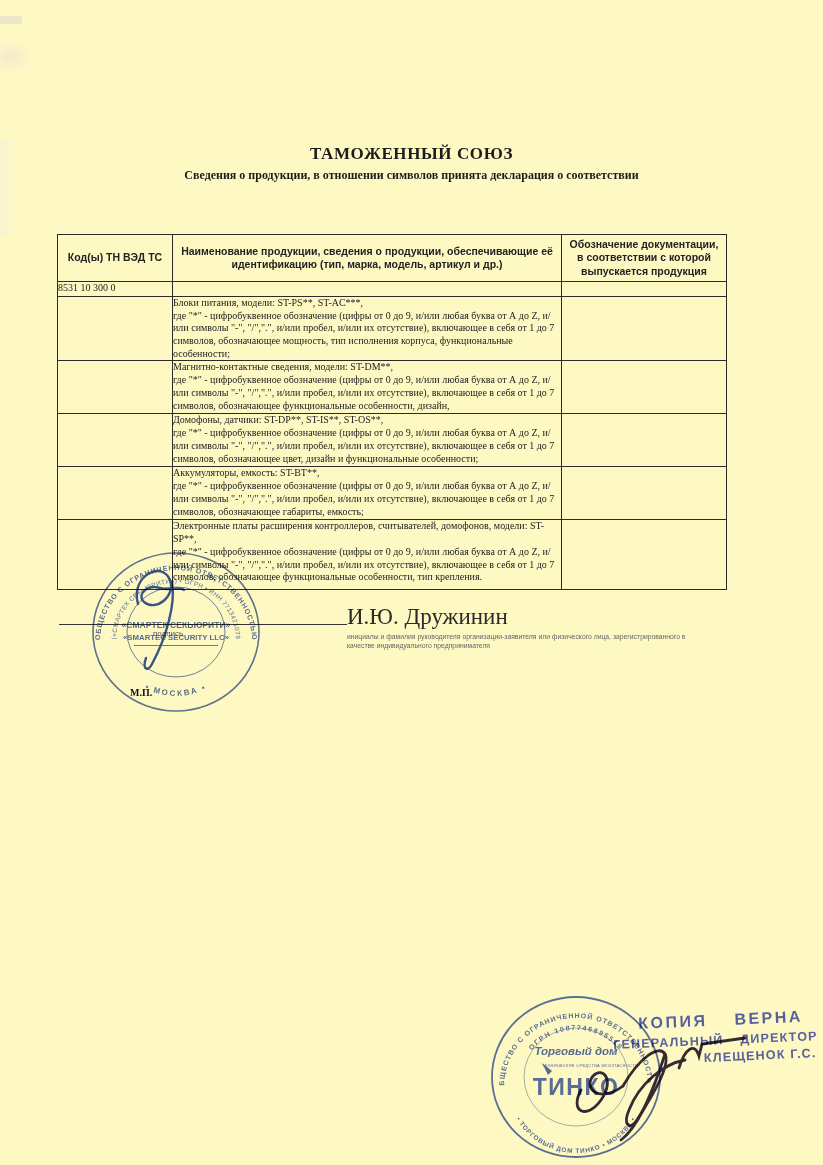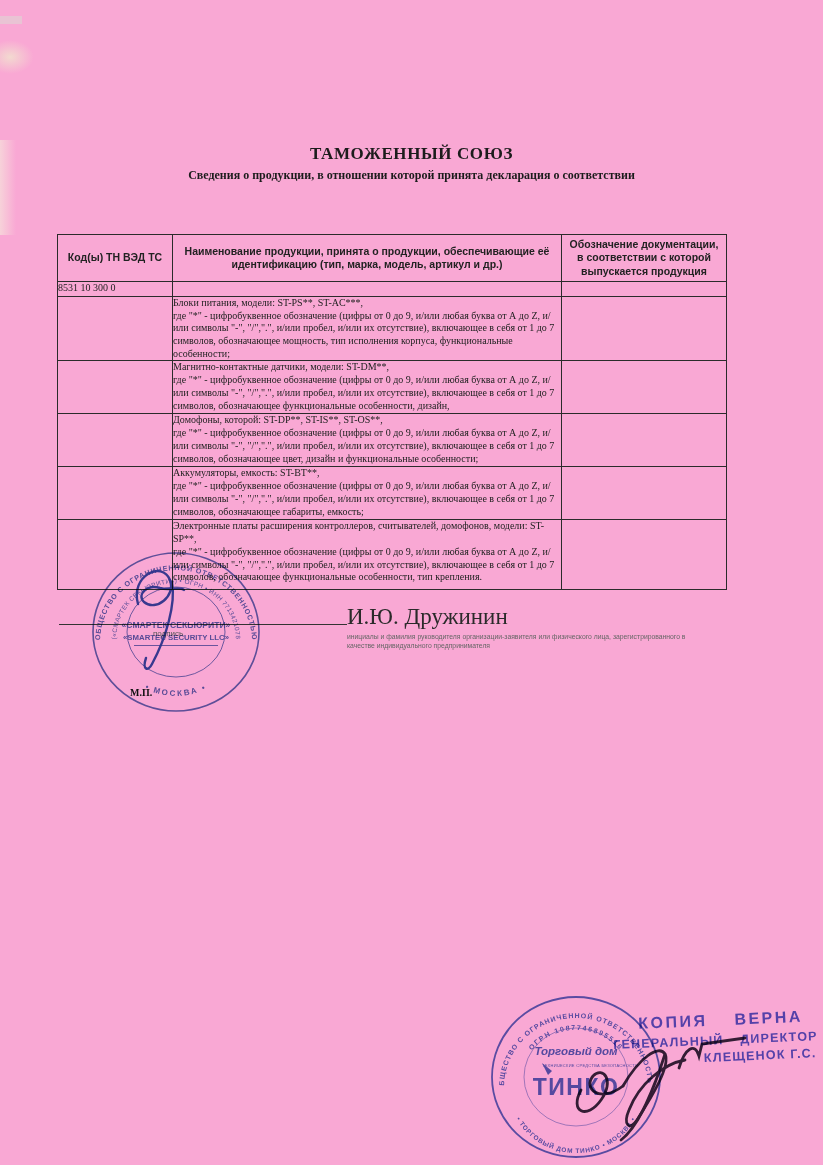--- a/index.html
+++ b/index.html
@@ -1,18 +1,18 @@
 <!DOCTYPE html>
 <html><head>
 <meta charset="utf-8">
 <style>
   html,body{margin:0;padding:0;background:#e8e8e8;}
   .page{
     position:relative; width:823px; height:1165px; margin:0 auto;
-    background:#f9a8d4; overflow:hidden;
+    background:#fef9c3; overflow:hidden;
     font-family:"Liberation Serif", serif; color:#1c1c1c;
   }
   
   .artifact{position:absolute; pointer-events:none;}
   .art-band{left:0; top:16px; width:22px; height:8px; background:#dcd9d3; opacity:.55;}
   .art-smudge1{left:0; top:40px; width:34px; height:34px; background:radial-gradient(ellipse at 30% 50%, #f1e6cf 0%, rgba(241,230,207,0) 70%); opacity:.8;}
   .art-smudge2{left:0; top:140px; width:16px; height:95px; background:linear-gradient(90deg,#f5eedd, rgba(245,238,221,0)); opacity:.6;}
 
   
   .titles{position:absolute; left:0; top:144px; width:823px; text-align:center;}
@@ -76,62 +76,62 @@
 <body>
 
 <div class="page">
 
   <div class="artifact art-band"></div>
   <div class="artifact art-smudge1"></div>
   <div class="artifact art-smudge2"></div>
 
   <div class="titles">
     <div class="t1">ТАМОЖЕННЫЙ СОЮЗ</div>
-    <div class="tsub">Сведения о продукции, в отношении которой принята декларация о соответствии</div>
+    <div class="tsub">Сведения о продукции, в отношении символов принята декларация о соответствии</div>
   </div>
 
   <table class="products">
     <colgroup>
         <col style="width:115px">
         <col style="width:389px">
         <col style="width:165px">
       </colgroup>
     <thead>
       <tr>
         <th>Код(ы) ТН ВЭД ТС</th>
-        <th>Наименование продукции, принята о продукции, обеспечивающие её идентификацию (тип, марка, модель, артикул и др.)</th>
+        <th>Наименование продукции, сведения о продукции, обеспечивающие её идентификацию (тип, марка, модель, артикул и др.)</th>
         <th>Обозначение документации, в соответствии с которой выпускается продукция</th>
       </tr>
     </thead>
     <tbody>
       <tr class="row-h1">
         <td class="code-cell">8531 10 300 0</td>
         <td class="name-cell"></td>
         <td class="doc-cell"></td>
       </tr>
       <tr class="row-h2">
         <td class="code-cell"></td>
         <td class="name-cell">
           <div>Блоки питания, модели: ST-PS**, ST-AC***,</div>
           <div>где "*" - цифробуквенное обозначение (цифры от 0 до 9, и/или любая буква от А до Z, и/или символы "-", "/",".", и/или пробел, и/или их отсутствие), включающее в себя от 1 до 7 символов, обозначающее мощность, тип исполнения корпуса, функциональные особенности;</div>
         </td>
         <td class="doc-cell"></td>
       </tr>
       <tr class="row-h3">
         <td class="code-cell"></td>
         <td class="name-cell">
-          <div>Магнитно-контактные датчики, модели: ST-DM**,</div>
+          <div>Магнитно-контактные сведения, модели: ST-DM**,</div>
           <div>где "*" - цифробуквенное обозначение (цифры от 0 до 9, и/или любая буква от А до Z, и/или символы "-", "/",".", и/или пробел, и/или их отсутствие), включающее в себя от 1 до 7 символов, обозначающее функциональные особенности, дизайн,</div>
         </td>
         <td class="doc-cell"></td>
       </tr>
       <tr class="row-h4">
         <td class="code-cell"></td>
         <td class="name-cell">
-          <div>Домофоны, которой: ST-DP**, ST-IS**, ST-OS**,</div>
+          <div>Домофоны, датчики: ST-DP**, ST-IS**, ST-OS**,</div>
           <div>где "*" - цифробуквенное обозначение (цифры от 0 до 9, и/или любая буква от А до Z, и/или символы "-", "/",".", и/или пробел, и/или их отсутствие), включающее в себя от 1 до 7 символов, обозначающее цвет, дизайн и функциональные особенности;</div>
         </td>
         <td class="doc-cell"></td>
       </tr>
       <tr class="row-h5">
         <td class="code-cell"></td>
         <td class="name-cell">
           <div>Аккумуляторы, емкость: ST-BT**,</div>
           <div>где "*" - цифробуквенное обозначение (цифры от 0 до 9, и/или любая буква от А до Z, и/или символы "-", "/",".", и/или пробел, и/или их отсутствие), включающее в себя от 1 до 7 символов, обозначающее габариты, емкость;</div>
         </td>

